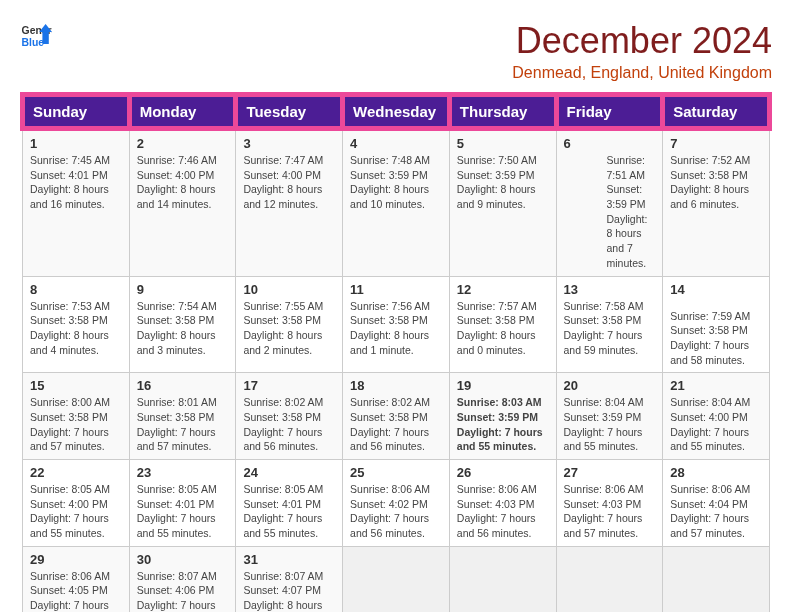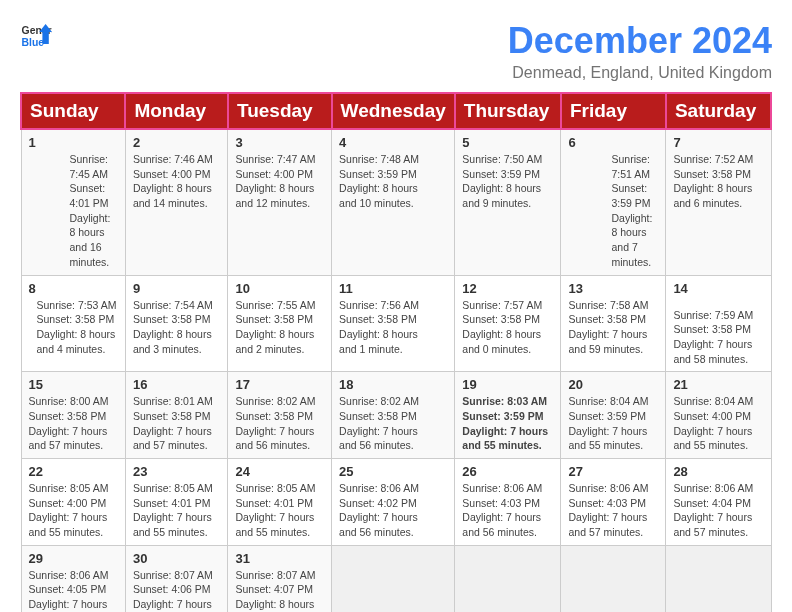--- a/index.html
+++ b/index.html
@@ -23,41 +23,41 @@
     }
     .logo-icon {
       width: 32px;
       height: 32px;
     }
     .title-area {
       text-align: right;
     }
     .calendar-title {
       font-size: 36px;
-      font-weight: bold;
-      color: #3b82f6;
+      font-weight: normal;
+      color: #7f1d1d;
     }
     .calendar-subtitle {
       font-size: 16px;
-      color: #737373;
+      color: #c2410c;
       margin-top: 2px;
     }
     .calendar-table {
       width: 100%;
       border-collapse: collapse;
       font-size: 11px;
     }
     .calendar-table thead th {
-      background-color: #b91c1c;
+      background-color: #4c1d95;
       color: #fff;
       text-align: left;
       padding: 6px 8px;
-      font-size: 19px;
+      font-size: 15px;
       font-weight: bold;
-      border: 2px solid #ec4899;
+      border: 5px solid #ec4899;
     }
     .calendar-table tbody td {
       border: 1px solid #ccc;
       padding: 5px 7px;
       vertical-align: top;
       width: 14.28%;
       min-height: 80px;
       background: #fff;
     }
     .calendar-table tbody tr:nth-child(odd) td {
@@ -108,21 +108,21 @@
         <th>Wednesday</th>
         <th>Thursday</th>
         <th>Friday</th>
         <th>Saturday</th>
       </tr>
   </thead>
   <tbody>
   <tr>
         <td>
           <span class="day-number">1</span>
-          <div class="day-info" style="white-space: pre-wrap; margin-left: 41px;">Sunrise: 7:45 AM
+          <div class="day-info" style="white-space: pre-wrap;">Sunrise: 7:45 AM
 Sunset: 4:01 PM
 Daylight: 8 hours
 and 16 minutes.</div>
         </td>
         <td>
           <span class="day-number">2</span>
           <div class="day-info" style="white-space: pre-wrap;">Sunrise: 7:46 AM
 Sunset: 4:00 PM
 Daylight: 8 hours
 and 14 minutes.</div>
@@ -159,21 +159,21 @@
           <span class="day-number">7</span>
           <div class="day-info" style="white-space: pre-wrap;">Sunrise: 7:52 AM
 Sunset: 3:58 PM
 Daylight: 8 hours
 and 6 minutes.</div>
         </td>
       </tr>
       <tr>
         <td>
           <span class="day-number">8</span>
-          <div class="day-info" style="white-space: pre-wrap; margin-left: 8px;">Sunrise: 7:53 AM
+          <div class="day-info" style="white-space: pre-wrap;">Sunrise: 7:53 AM
 Sunset: 3:58 PM
 Daylight: 8 hours
 and 4 minutes.</div>
         </td>
         <td>
           <span class="day-number">9</span>
           <div class="day-info" style="white-space: pre-wrap;">Sunrise: 7:54 AM
 Sunset: 3:58 PM
 Daylight: 8 hours
 and 3 minutes.</div>

